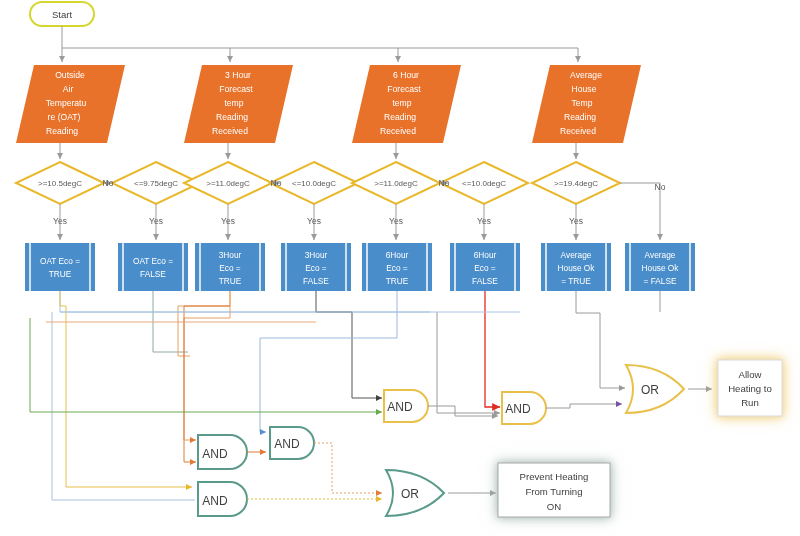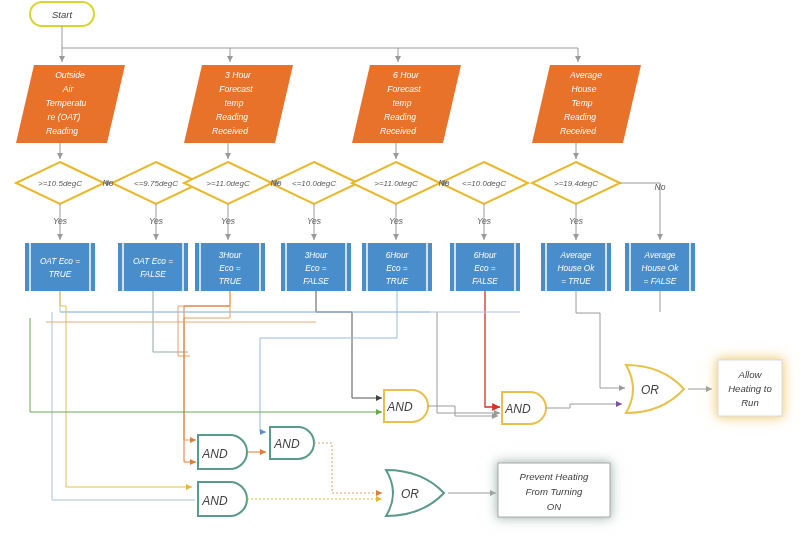--- a/index.html
+++ b/index.html
@@ -3,21 +3,21 @@
 <meta charset="utf-8">
 <style>
   html,body{margin:0;padding:0;}
   body{
     width:800px;height:536px;
     background:#ffffff;
     font-family:"Liberation Sans", sans-serif;
     overflow:hidden;
     position:relative;
   }
-  #stage{position:absolute;left:0;top:0;width:712px;height:536px;font-style:italic;}
+  #stage{position:absolute;left:0;top:0;width:712px;height:536px;}
   svg#diagram{position:absolute;left:0;top:0;width:800px;height:536px;}
   .lbl{font-family:"Liberation Sans", sans-serif;}
   .edge-label{font-size:8.5px;fill:#595959;}
   .start-text{font-size:9.5px;fill:#404040;}
   .para-text{font-size:8.6px;fill:#ffffff;}
   .dec-text{font-size:8px;fill:#595959;}
   .blue-text{font-size:8.3px;fill:#ffffff;}
   .gate-text{font-size:12px;fill:#404040;}
   .term-text{font-size:9.6px;fill:#404040;}
 </style>

